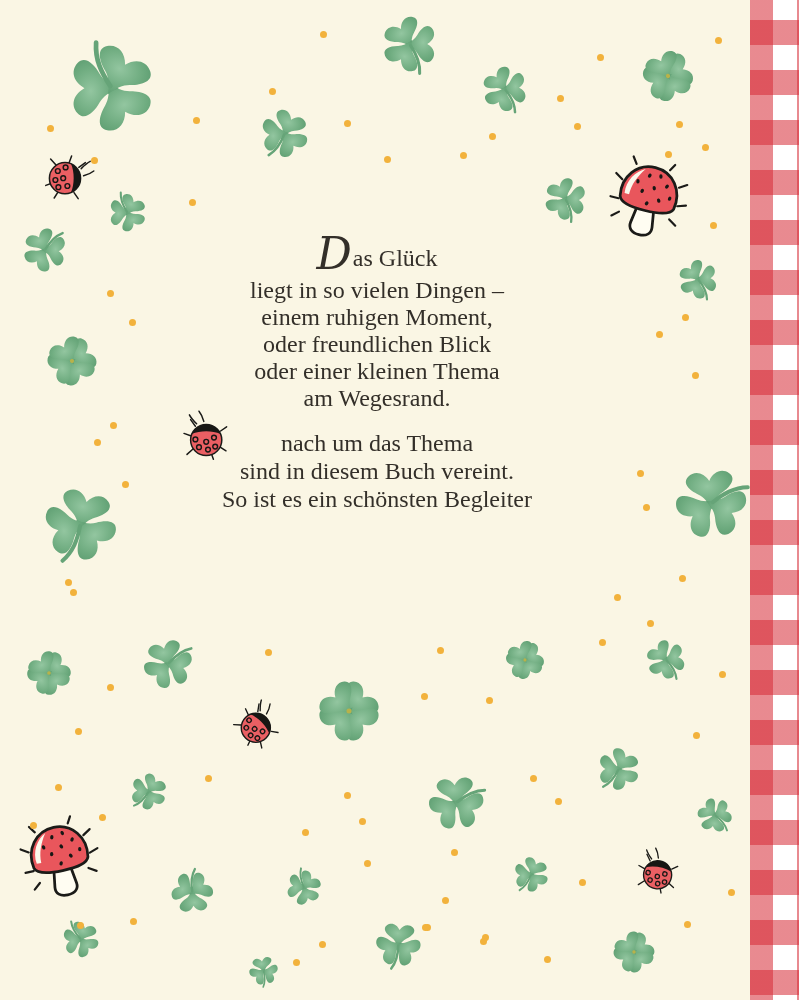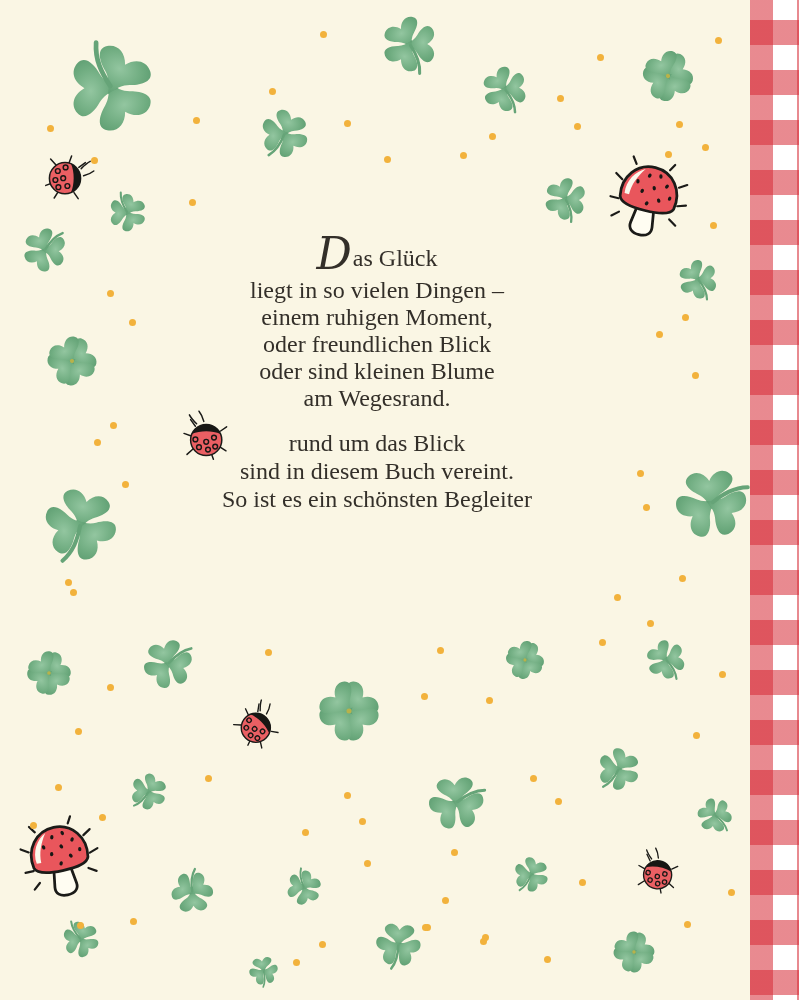--- a/index.html
+++ b/index.html
@@ -264,26 +264,26 @@
       <div class="dot" style="left: 479.5px; top: 937.5px;"></div>
       <div class="dot" style="left: 683.5px; top: 920.5px;"></div>
       <div class="dot" style="left: 727.5px; top: 888.5px;"></div>
     </div>
 
   <div class="text-block block1">
     <div class="line first-line"><span class="dropcap">D</span><span>as Glück</span></div>
     <div class="line">liegt in so vielen Dingen –</div>
     <div class="line">einem ruhigen Moment,</div>
     <div class="line">oder freundlichen Blick</div>
-    <div class="line">oder sind kleinen Blume</div>
+    <div class="line">oder einer kleinen Thema</div>
     <div class="line">am Wegesrand.</div>
   </div>
 
   <div class="text-block block2">
-    <div class="line">rund um das Blick</div>
+    <div class="line">nach um das Thema</div>
     <div class="line">sind in diesem Buch vereint.</div>
     <div class="line">So ist es ein schönsten Begleiter</div>
   </div>
 
   <div class="gingham"></div>
 
   <svg class="hidden-defs" aria-hidden="true">
     <defs>
       <radialGradient id="gLeaf" cx="45%" cy="38%" r="75%">
         <stop offset="0%" stop-color="#93C6A0"></stop>

